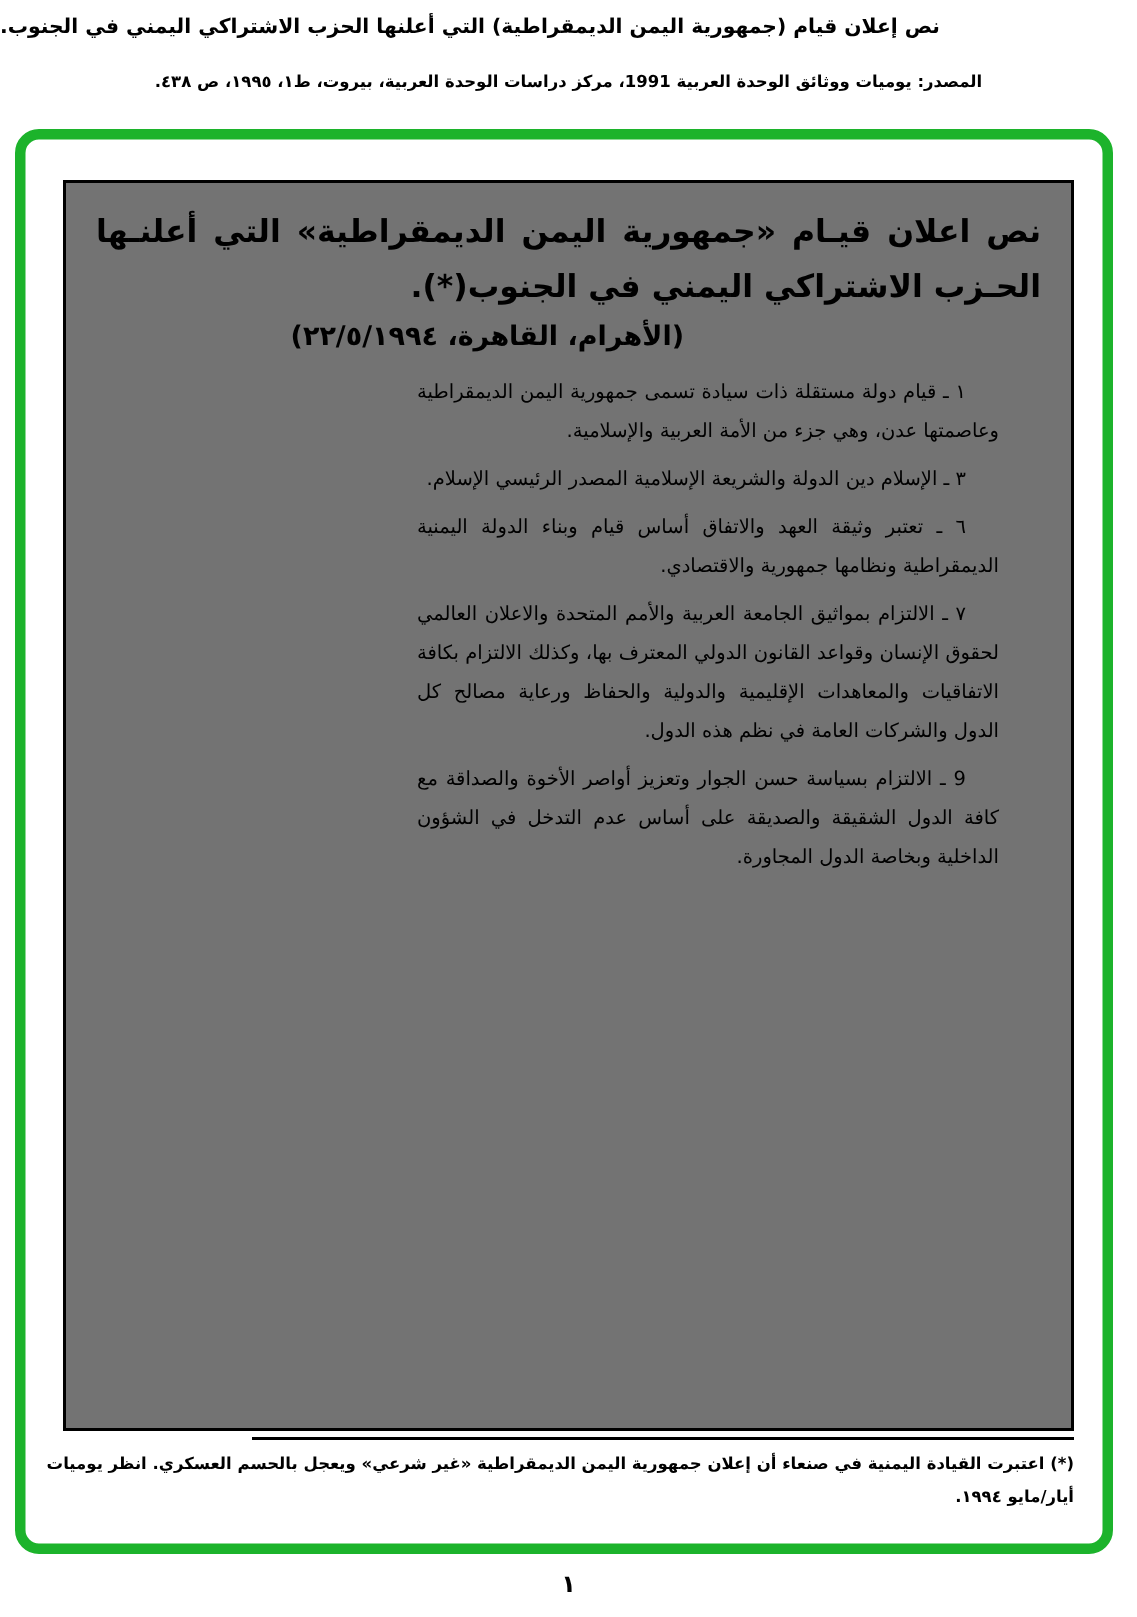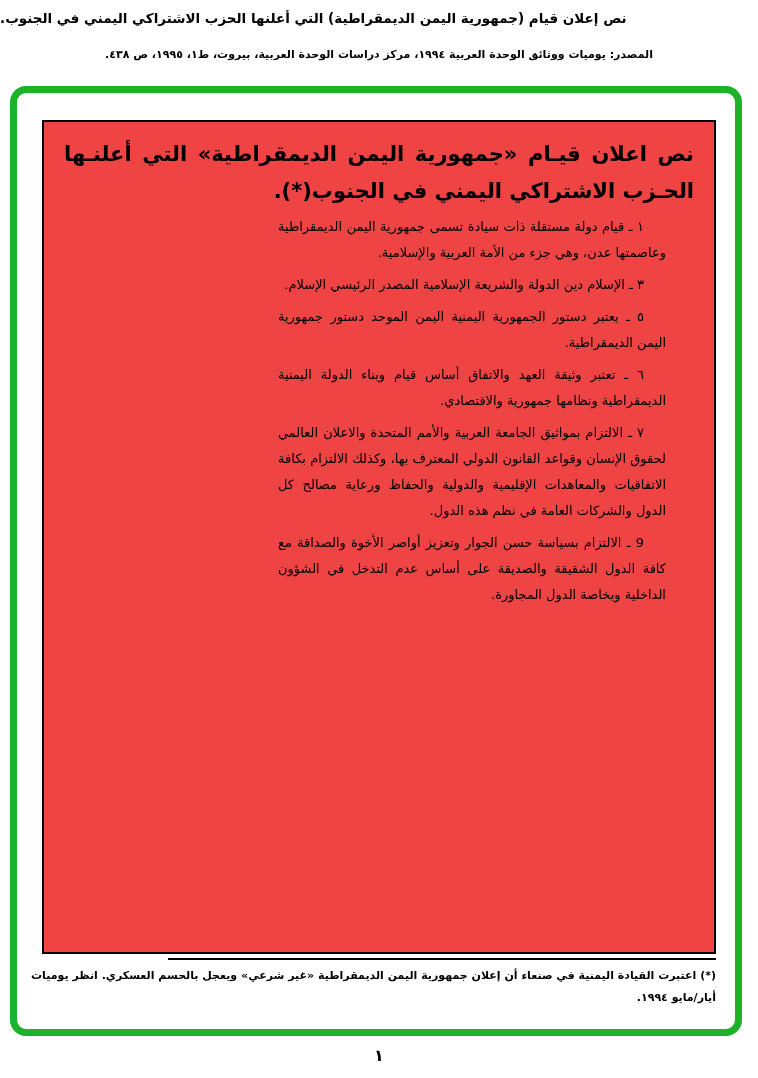--- a/index.html
+++ b/index.html
@@ -31,21 +31,21 @@
     border-radius: 16px;
     background: #ffffff;
   }
 
   .doc-box {
     position: absolute; left: 42px; top: 120px;
     width: 674px; height: 834px;
     border: 2px solid #000000;
     padding: 14px 20px 0 20px;
     overflow: hidden;
-    background: #ef4444;
+    background: #737373;
   }
 
   .doc-title {
     margin: 0 0 4px 0;
     font-size: 21px;
     line-height: 37px;
     font-weight: bold;
     text-align: justify;
     text-align-last: right;
   }
@@ -89,31 +89,31 @@
     position: absolute; top: 1046px; left: 0; width: 758px;
     text-align: center;
     font-size: 16px;
     font-weight: bold;
   }
 </style>
 </head>
 <body>
 
 <div class="header-line1">نص إعلان قيام (جمهورية اليمن الديمقراطية) التي أعلنها الحزب الاشتراكي اليمني في الجنوب.</div>
-<div class="header-line2">المصدر: يوميات ووثائق الوحدة العربية ١٩٩٤، مركز دراسات الوحدة العربية، بيروت، ط١، ١٩٩٥، ص ٤٣٨.</div>
+<div class="header-line2">المصدر: يوميات ووثائق الوحدة العربية 1991، مركز دراسات الوحدة العربية، بيروت، ط١، ١٩٩٥، ص ٤٣٨.</div>
 
 <div class="green-frame" style="border-color: rgb(28, 179, 43);"></div>
 
 <div class="doc-box">
   <h1 class="doc-title">نص اعلان قيـام «جمهورية اليمن الديمقراطية» التي أعلنـها الحـزب الاشتراكي اليمني في الجنوب(*).</h1>
+  <div class="doc-dateline">(الأهرام، القاهرة، ٢٢/٥/١٩٩٤)</div>
 
   <div class="doc-body">
     <p class="item"><span class="num">١ ـ</span> <span>قيام دولة مستقلة ذات سيادة تسمى جمهورية اليمن الديمقراطية وعاصمتها عدن، وهي جزء من الأمة العربية والإسلامية.</span></p>
     <p class="item"><span class="num">٣ ـ</span> <span>الإسلام دين الدولة والشريعة الإسلامية المصدر الرئيسي الإسلام.</span></p>
-    <p class="item"><span class="num">٥ ـ</span> <span>يعتبر دستور الجمهورية اليمنية اليمن الموحد دستور جمهورية اليمن الديمقراطية.</span></p>
     <p class="item"><span class="num">٦ ـ</span> <span>تعتبر وثيقة العهد والاتفاق أساس قيام وبناء الدولة اليمنية الديمقراطية ونظامها جمهورية والاقتصادي.</span></p>
     <p class="item"><span class="num">٧ ـ</span> <span>الالتزام بمواثيق الجامعة العربية والأمم المتحدة والاعلان العالمي لحقوق الإنسان وقواعد القانون الدولي المعترف بها، وكذلك الالتزام بكافة الاتفاقيات والمعاهدات الإقليمية والدولية والحفاظ ورعاية مصالح كل الدول والشركات العامة في نظم هذه الدول.</span></p>
     <p class="item"><span class="num">9 ـ</span> <span>الالتزام بسياسة حسن الجوار وتعزيز أواصر الأخوة والصداقة مع كافة الدول الشقيقة والصديقة على أساس عدم التدخل في الشؤون الداخلية وبخاصة الدول المجاورة.</span></p>
   </div>
 </div>
 
 <div class="footnote-divider"></div>
 
 <div class="footnote">
   <span>(*)</span>

